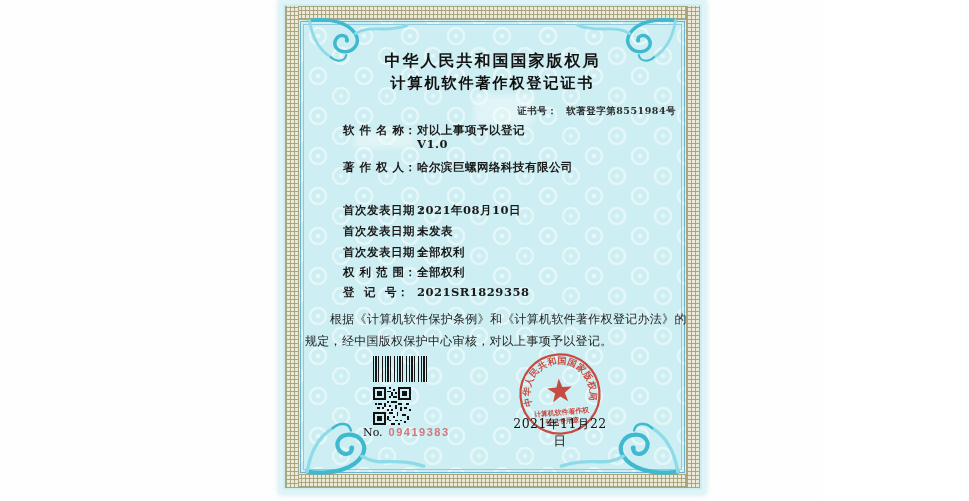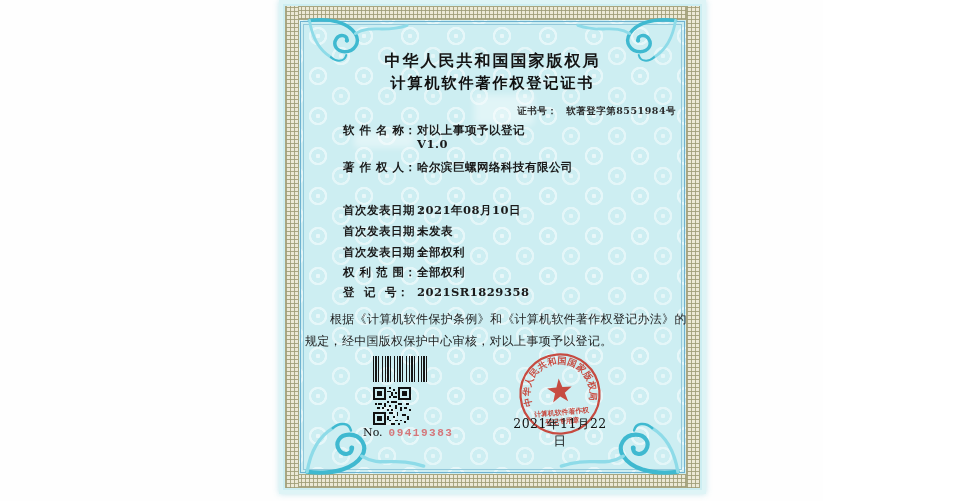--- a/index.html
+++ b/index.html
@@ -47,21 +47,21 @@
   .statement.l2{top:333px;}
   
   .barcode{position:absolute;left:94px;top:356px;width:54px;height:26px;
     background:repeating-linear-gradient(90deg,
       #151515 0 1px, transparent 1px 2px,
       #151515 2px 4px, transparent 4px 5px,
       #151515 5px 6px, transparent 6px 9px,
       #151515 9px 10px, transparent 10px 12px);}
   .qr{position:absolute;left:94px;top:387px;width:38px;height:38px;}
   .serial{position:absolute;left:84px;top:426px;font-size:11px;color:#111;}
-  .serial .num{color:#d4767a;font-family:Liberation Mono, monospace;
+  .serial .num{color:#d4767a;font-family:Liberation Sans, sans-serif;
     letter-spacing:1.5px;margin-left:6px;font-weight:bold;}
   .seal{position:absolute;left:238px;top:351px;width:86px;height:86px;opacity:.88;transform:rotate(-5deg);}
   .issue-date{position:absolute;left:234px;top:416px;width:94px;text-align:center;
     font-size:12.5px;font-weight:normal;color:#111;letter-spacing:.5px;}
   
   .smudge{position:absolute;background:rgba(255,255,255,.4);filter:blur(3px);border-radius:4px;}
 </style>
 </head>
 <body>
 

